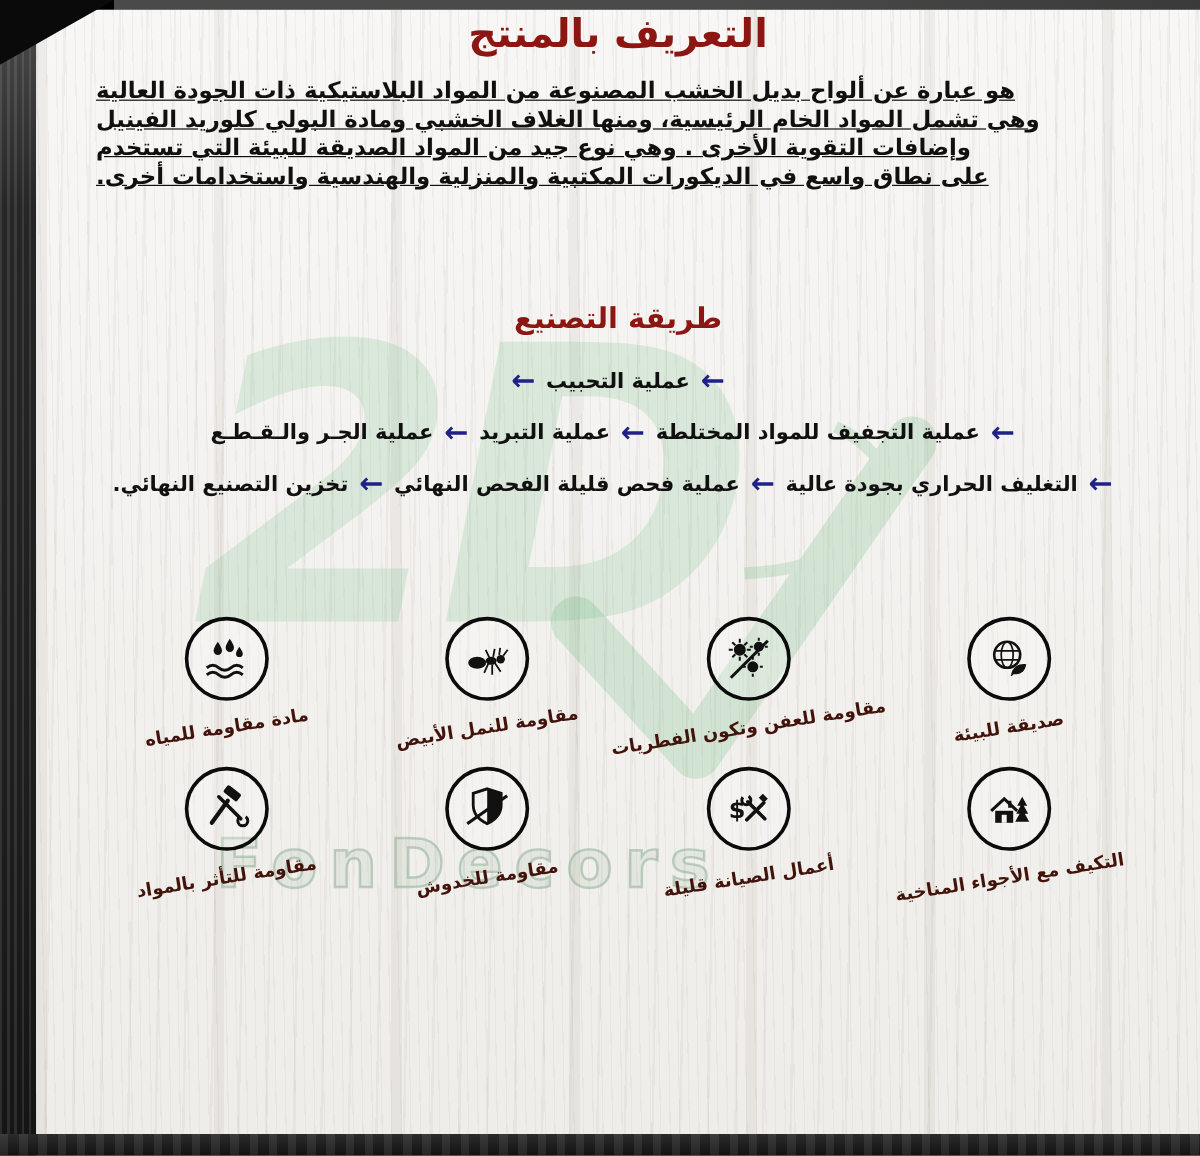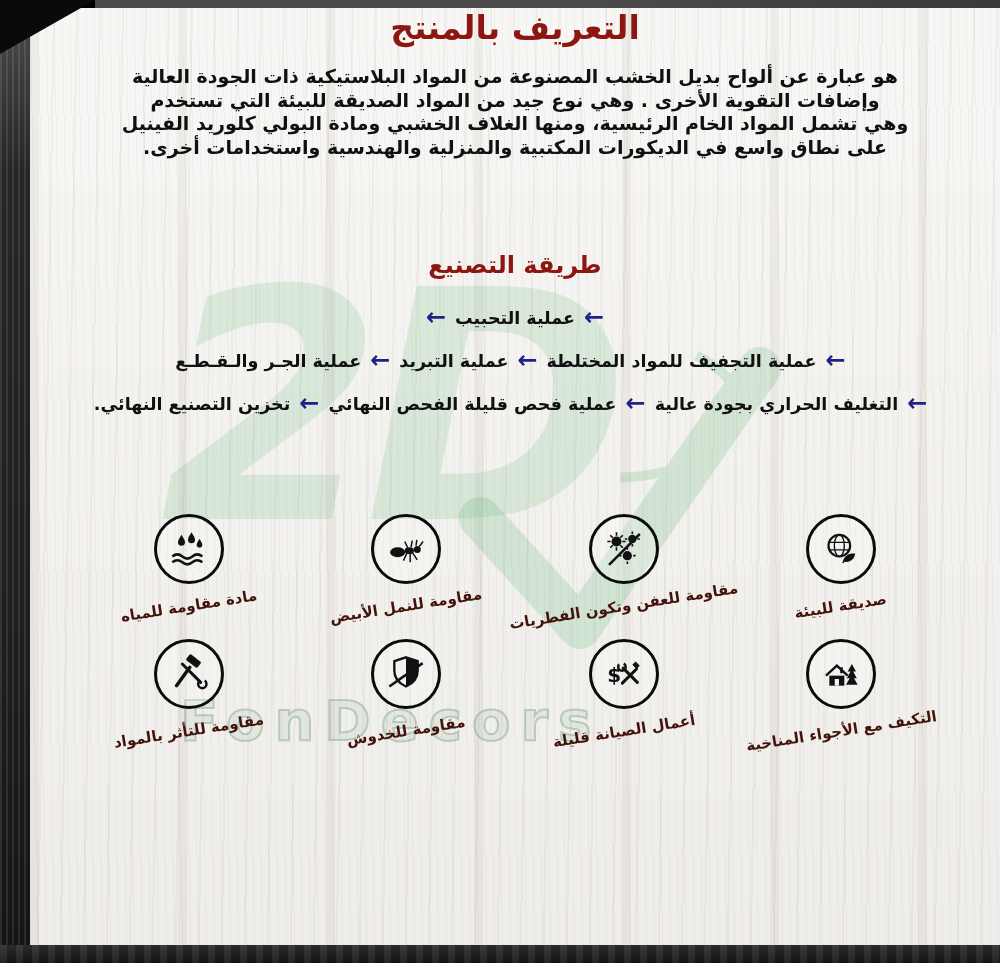--- a/index.html
+++ b/index.html
@@ -61,22 +61,22 @@
 
   
   .content{position:relative;z-index:2;}
   .title{
     margin:0;text-align:center;font-weight:bold;
     color:var(--heading-red,#8c1712);
     font-size:33px;letter-spacing:0;
   }
   h1.title{}
   .para{
-    margin:18px auto 0;width:870px;text-align:center;direction:rtl;
-    font-weight:bold;font-size:19px;line-height:23.5px;color:var(--ink,#101010);
+    margin:18px auto 0;width:870px;text-align:left;direction:rtl;
+    font-weight:bold;font-size:19px;line-height:23.5px;color:var(--ink,#101010);text-decoration:underline;
   }
   .title2{margin-top:92px;font-size:24px;}
 
   #process-lines{margin-top:10px;}
   .proc-line{
     display:flex;justify-content:center;align-items:center;direction:rtl;
     font-weight:bold;font-size:17.5px;color:var(--ink,#101010);margin-top:19px;
   }
   .proc-line:first-child{margin-top:27px;}
   .step{white-space:nowrap;}
@@ -112,22 +112,22 @@
         <path d="M30 190 L130 300 L310 40" fill="none" stroke="#53b06a" stroke-width="42" stroke-linecap="round" stroke-linejoin="round"></path>
       </svg>
       <div class="wm-text">FonDecors</div>
     </div>
 
     <div class="content">
       <h1 class="title" dir="rtl">التعريف بالمنتج</h1>
 
       <div class="para">
         <div>هو عبارة عن ألواح بديل الخشب المصنوعة من المواد البلاستيكية ذات الجودة العالية</div>
+        <div>وهي تشمل المواد الخام الرئيسية، ومنها الغلاف الخشبي ومادة البولي كلوريد الفينيل</div>
         <div>وإضافات التقوية الأخرى . وهي نوع جيد من المواد الصديقة للبيئة التي تستخدم</div>
-        <div>وهي تشمل المواد الخام الرئيسية، ومنها الغلاف الخشبي ومادة البولي كلوريد الفينيل</div>
         <div>على نطاق واسع في الديكورات المكتبية والمنزلية والهندسية واستخدامات أخرى.</div>
       </div>
 
       <h2 class="title title2" dir="rtl">طريقة التصنيع</h2>
 
       <div id="process-lines">
           <div class="proc-line">
             <span class="arrow">←</span>
             <span class="step">عملية التحبيب</span>
             <span class="arrow">←</span>

